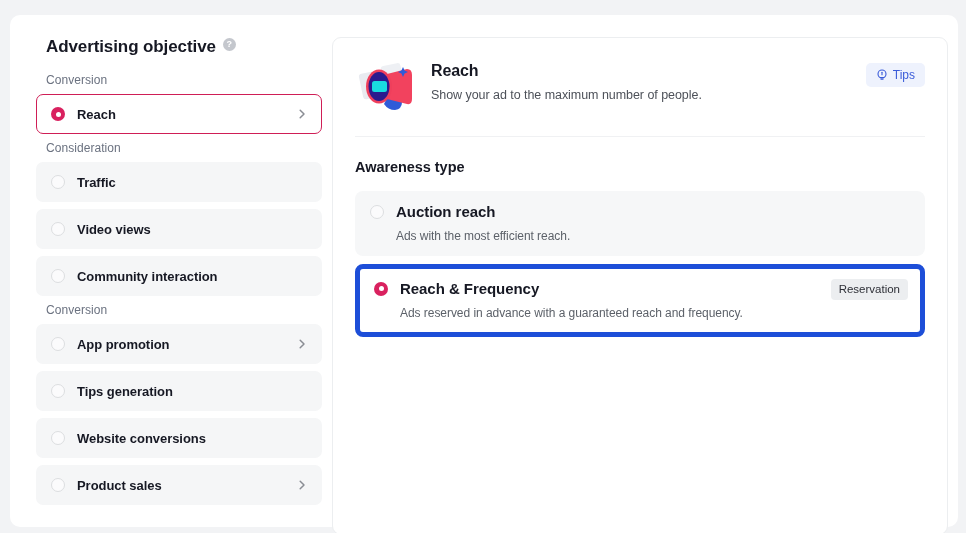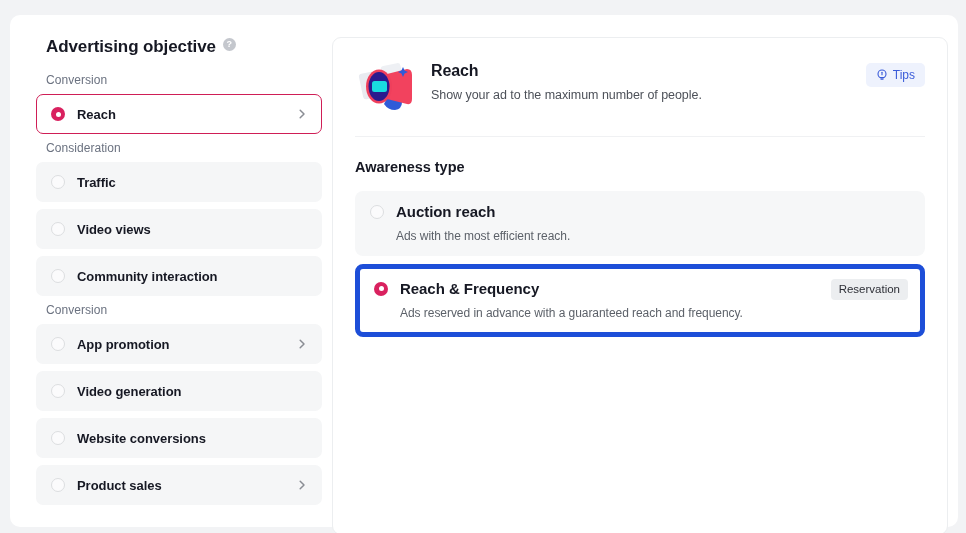--- a/index.html
+++ b/index.html
@@ -315,21 +315,21 @@
         <span class="obj-label">App promotion</span>
         <span class="chev">
           <svg viewBox="0 0 12 12" width="12" height="12" fill="none" stroke="currentColor" stroke-width="1.5" stroke-linecap="round" stroke-linejoin="round">
               <path d="M4.2 2.2 L8 6 L4.2 9.8"></path>
             </svg>
         </span>
       </div>
 
       <div class="obj-item">
         <span class="radio"></span>
-        <span class="obj-label">Video generation</span>
+        <span class="obj-label">Tips generation</span>
       </div>
 
       <div class="obj-item">
         <span class="radio"></span>
         <span class="obj-label">Website conversions</span>
       </div>
 
       <div class="obj-item">
         <span class="radio"></span>
         <span class="obj-label">Product sales</span>

